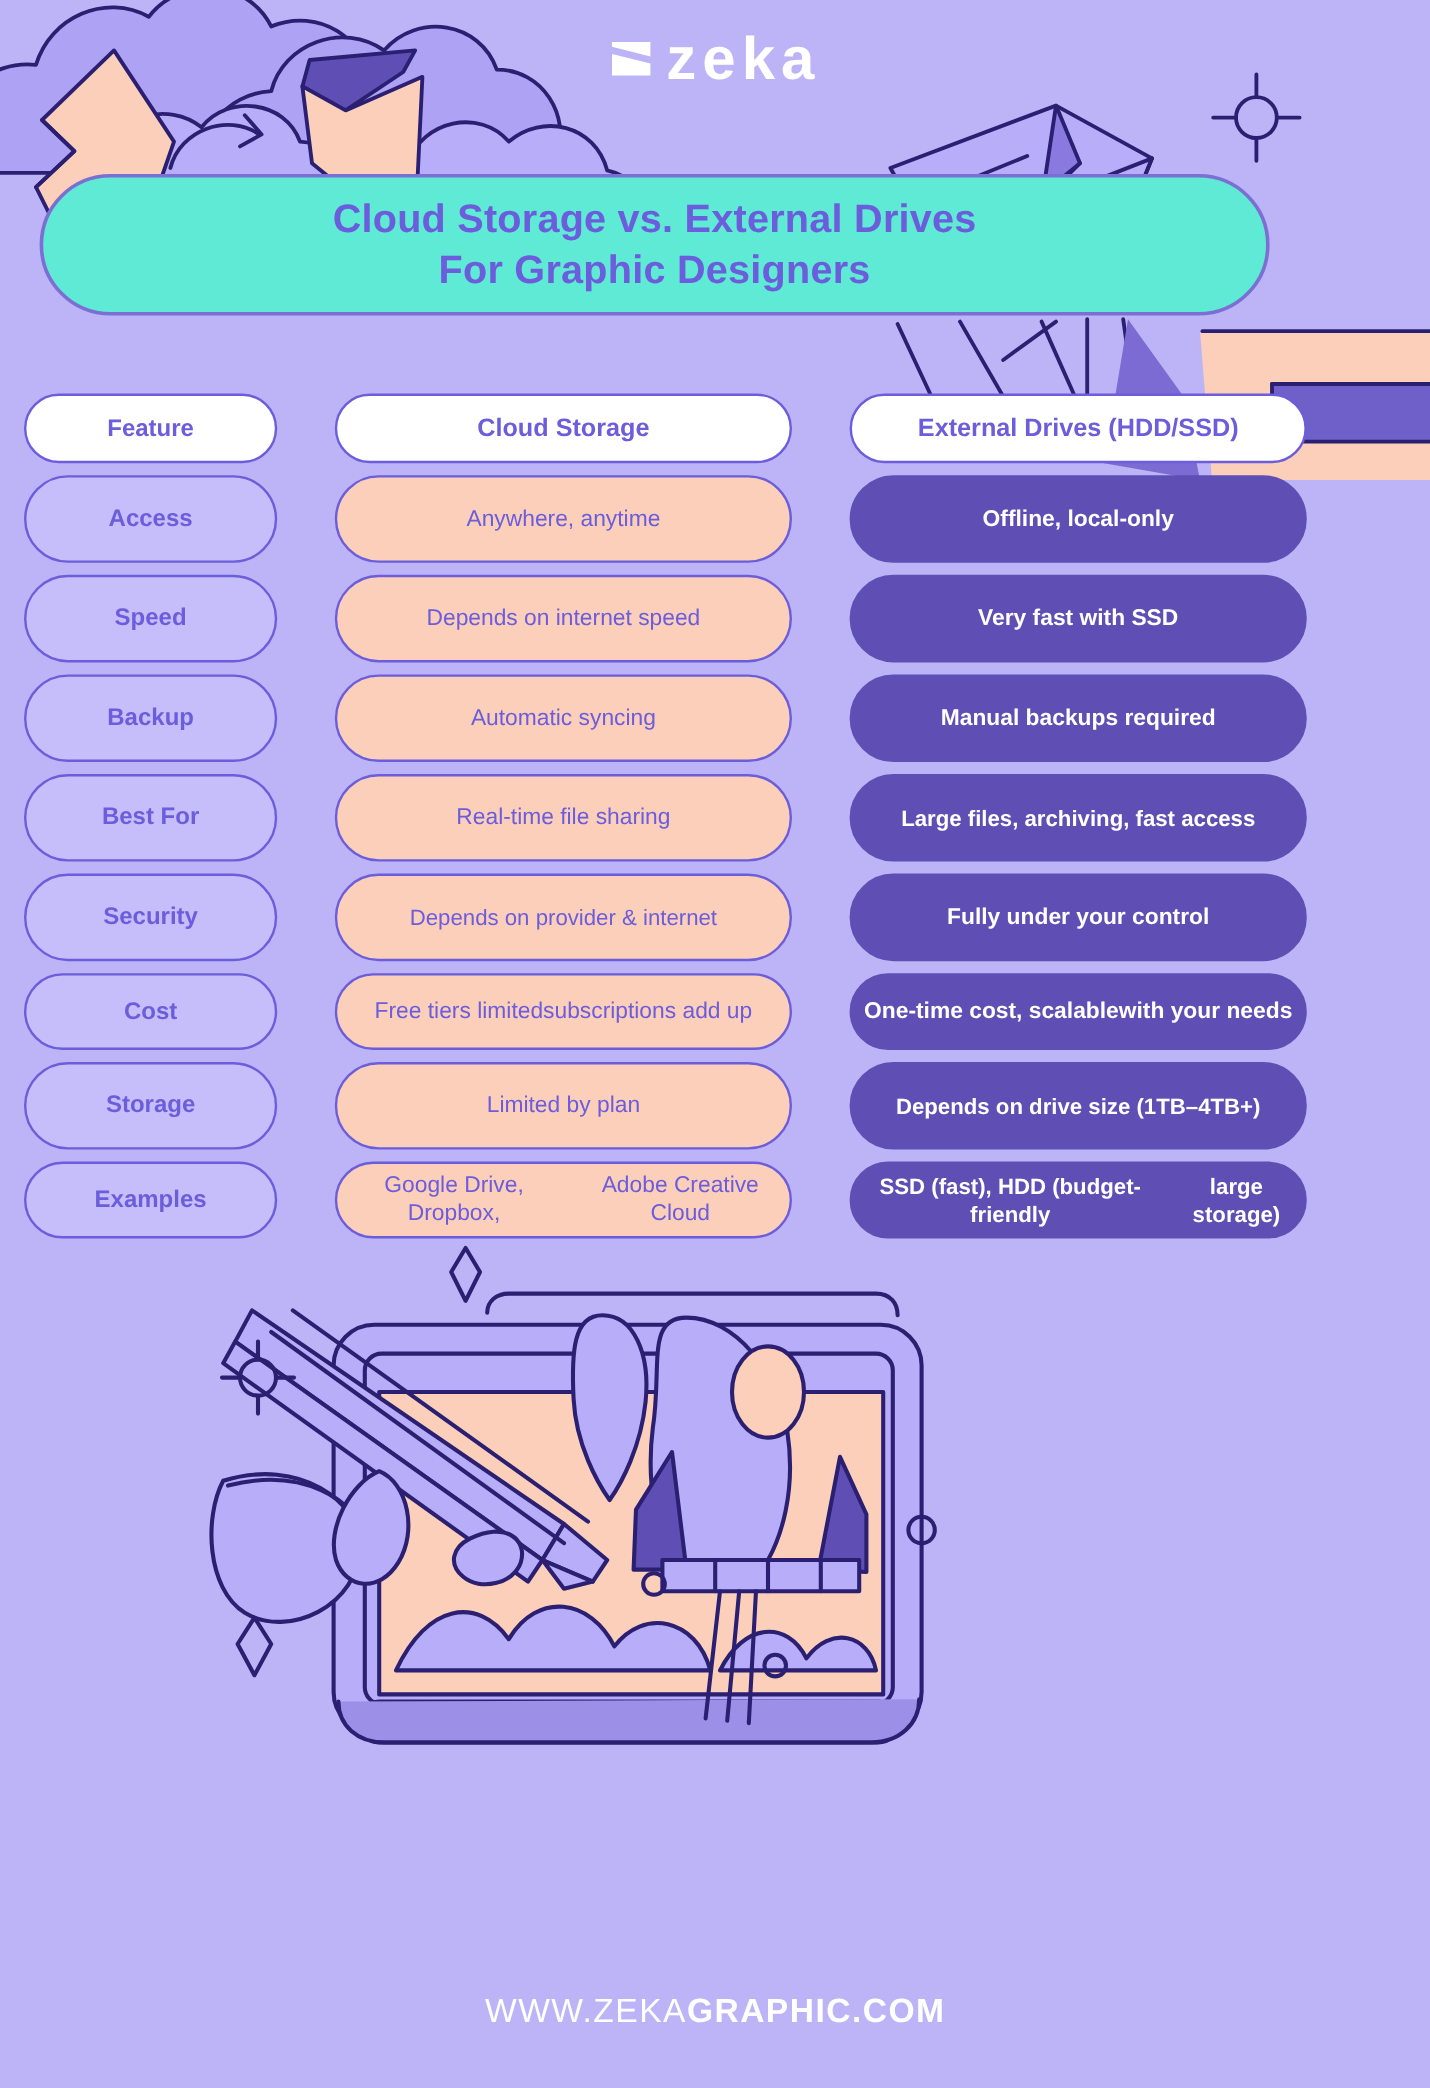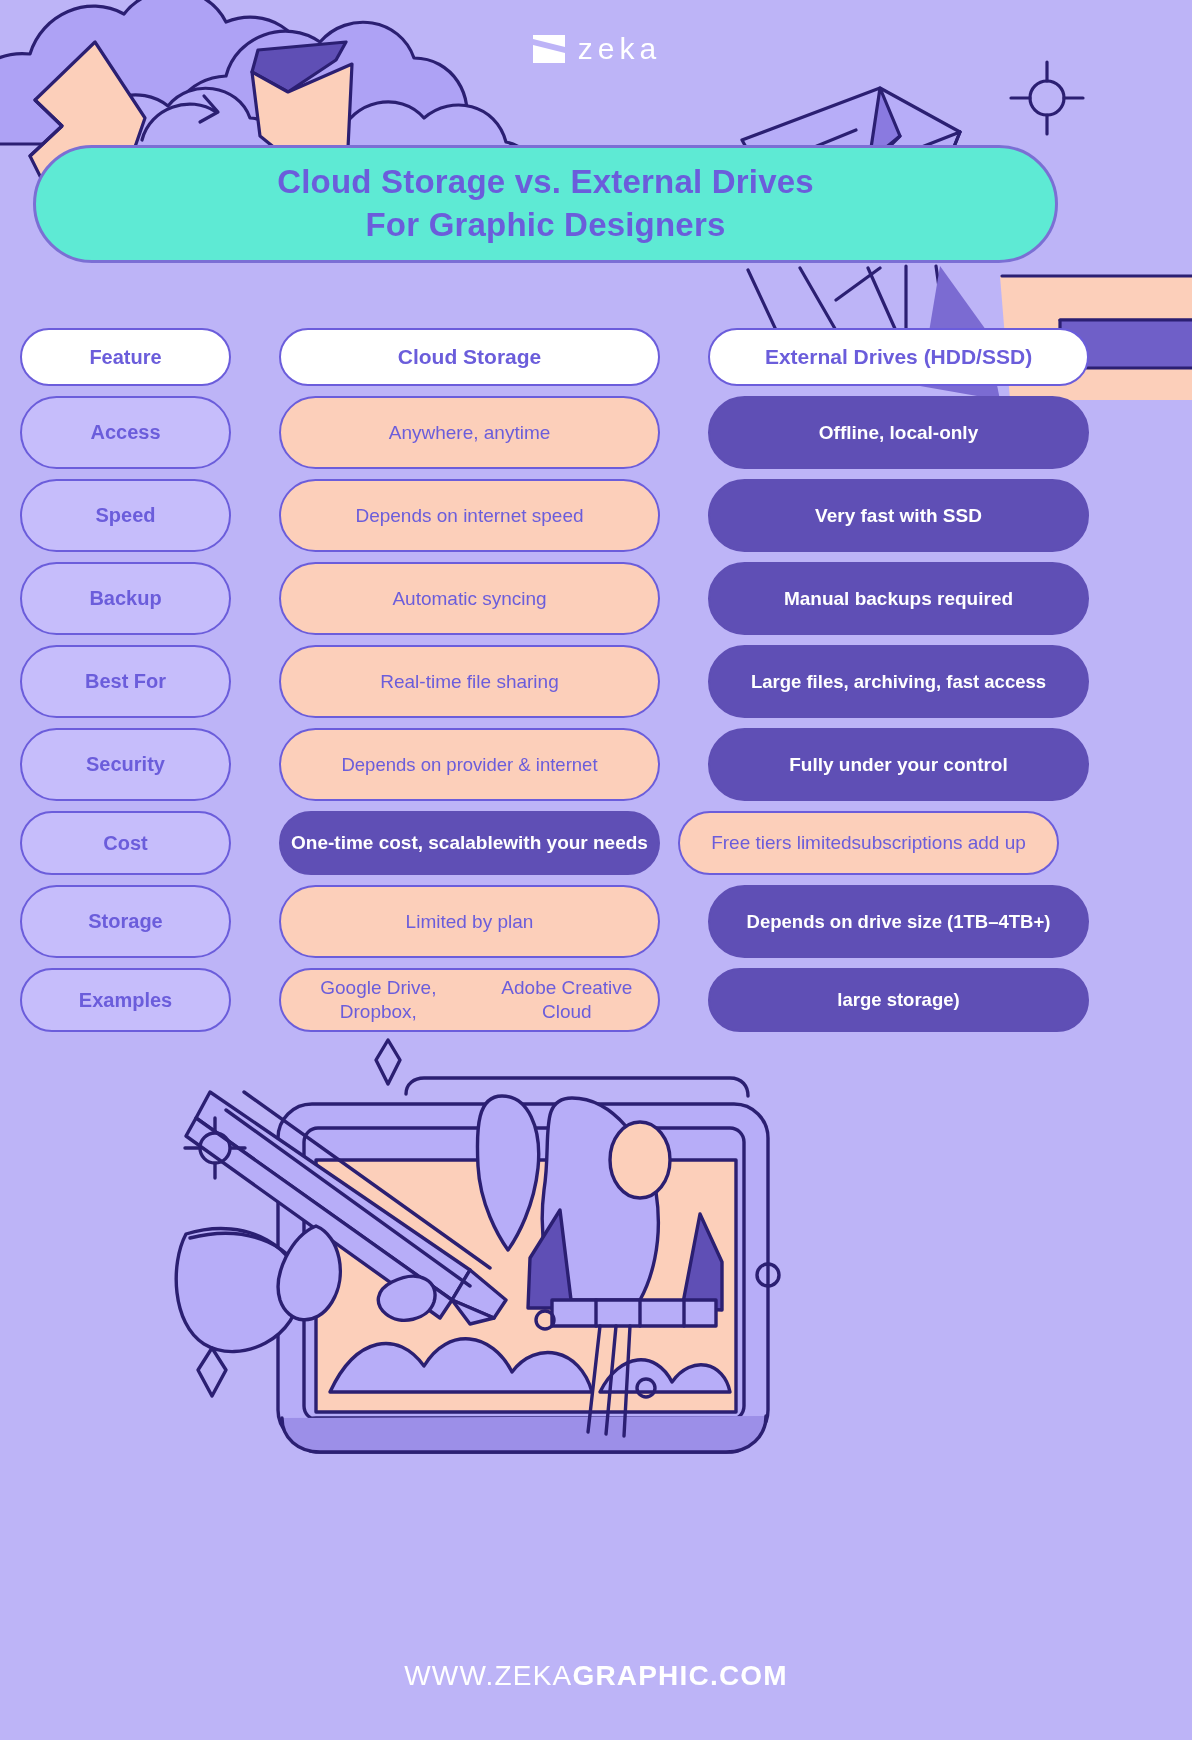--- a/index.html
+++ b/index.html
@@ -28,22 +28,22 @@
     height: 46px;
     display: flex;
     align-items: center;
     justify-content: center;
     gap: 11px;
     z-index: 6;
   }
   .logo-mark { display: block; }
   .logo-word {
     color: #ffffff;
-    font-size: 30px;
-    font-weight: 400;
+    font-size: 50px;
+    font-weight: 700;
     letter-spacing: 5px;
     line-height: 1;
     font-family: "Liberation Sans", sans-serif;
   }
 
   
   .title-pill {
     position: absolute;
     left: 33px;
     top: 145px;
@@ -297,43 +297,44 @@
   </div>
 
   <div class="row row-body">
     <div class="cell c-feature">Security</div>
     <div class="cell c-cloud tight">Depends on provider &amp; internet</div>
     <div class="cell c-ext">Fully under your control</div>
   </div>
 
   <div class="row row-body tall">
     <div class="cell c-feature">Cost</div>
+    <div class="cell c-cloud">
+        <div>Free tiers limited</div>
+        <div>subscriptions add up</div>
+      </div>
     <div class="cell c-ext">
         <div>One-time cost, scalable</div>
         <div>with your needs</div>
-      </div>
-    <div class="cell c-cloud">
-        <div>Free tiers limited</div>
-        <div>subscriptions add up</div>
       </div>
   </div>
 
   <div class="row row-body">
     <div class="cell c-feature">Storage</div>
     <div class="cell c-cloud">Limited by plan</div>
     <div class="cell c-ext tight">Depends on drive size (1TB–4TB+)</div>
   </div>
 
   <div class="row row-body tall">
     <div class="cell c-feature">Examples</div>
     <div class="cell c-cloud">
         <div>Google Drive, Dropbox,</div>
         <div>Adobe Creative Cloud</div>
       </div>
     <div class="cell c-ext tight">
+        <div>SSD (fast), HDD (budget-friendly</div>
         <div>large storage)</div>
       </div>
   </div>
 
 </div>
 
 <div class="footer">
   <span class="light">WWW.ZEKA</span><span class="bold">GRAPHIC.COM</span>
 </div>
 

